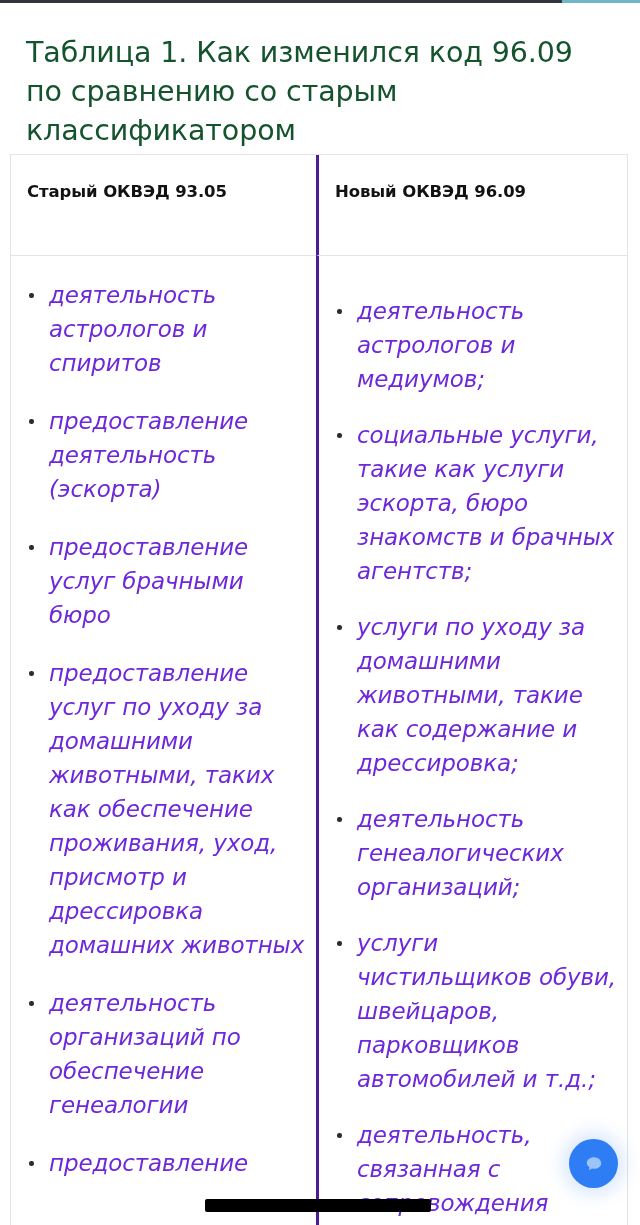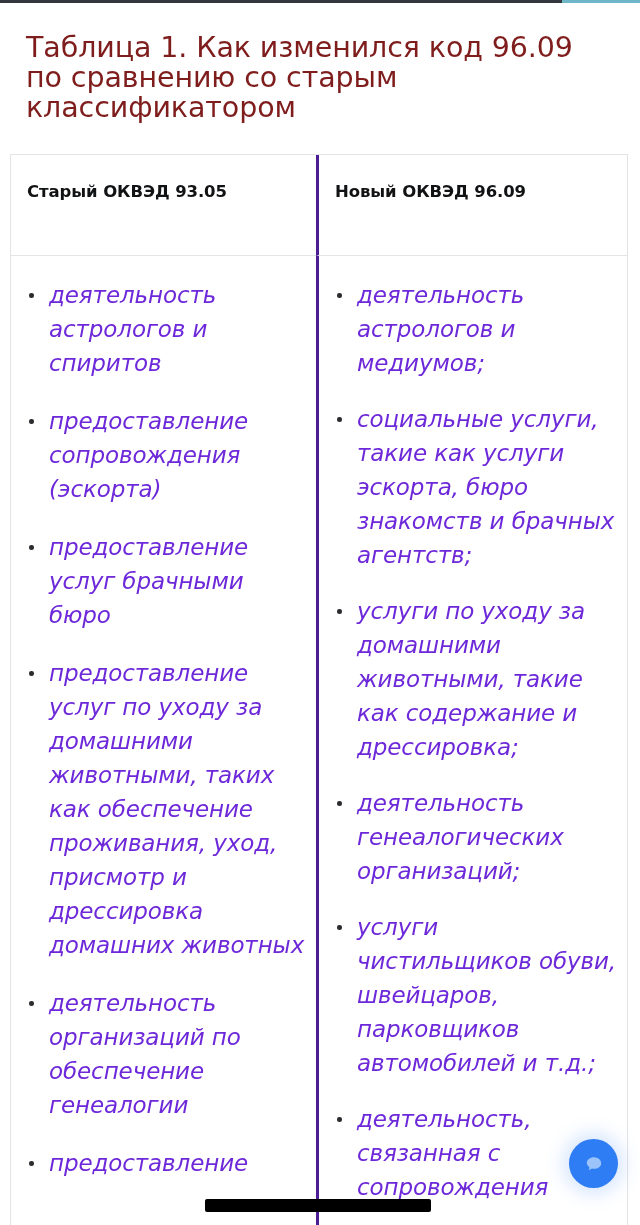--- a/index.html
+++ b/index.html
@@ -33,23 +33,23 @@
     height: 3px;
     background: #6fb6c8;
   }
 
   .page-title {
     position: absolute;
     top: 14px;
     left: 26px;
     width: 586px;
     font-size: 28.5px;
-    line-height: 30px;
+    line-height: 39px;
     font-weight: 400;
-    color: #7f1d1d;
+    color: #14532d;
     letter-spacing: -0.1px;
   }
 
   .table-wrap {
     position: absolute;
     top: 154px;
     left: 10px;
     width: 618px;
     border: 1px solid #e3e4e6;
     border-bottom: none;
@@ -105,20 +105,21 @@
     position: absolute;
     left: 8px;
     top: 15px;
     width: 4.5px;
     height: 4.5px;
     border-radius: 50%;
     background: #2a2c2f;
   }
   .col-right ul.bullets > li {
     margin-bottom: 22px;
+    margin-top: 16px;
   }
 
   
   .black-bar {
     position: absolute;
     left: 205px;
     top: 1199px;
     width: 226px;
     height: 13px;
     background: #000000;
@@ -158,21 +159,21 @@
     </div>
     <div class="col col-right">
       <div class="head-cell-text">Новый ОКВЭД 96.09</div>
     </div>
   </div>
 
   <div class="table-row body-row">
     <div class="col col-left">
       <ul class="bullets">
         <li>деятельность астрологов и спиритов</li>
-        <li>предоставление сопровождения (эскорта)</li>
+        <li>предоставление деятельность (эскорта)</li>
         <li>предоставление услуг брачными бюро</li>
         <li>предоставление услуг по уходу за домашними животными, таких как  обеспечение проживания,  уход,  присмотр  и дрессировка домашних животных</li>
         <li>деятельность организаций по обеспечение генеалогии</li>
         <li>предоставление</li>
       </ul>
     </div>
     <div class="col col-right">
       <ul class="bullets">
         <li>деятельность астрологов и медиумов;</li>
         <li>социальные услуги, такие как услуги эскорта, бюро знакомств и брачных агентств;</li>

